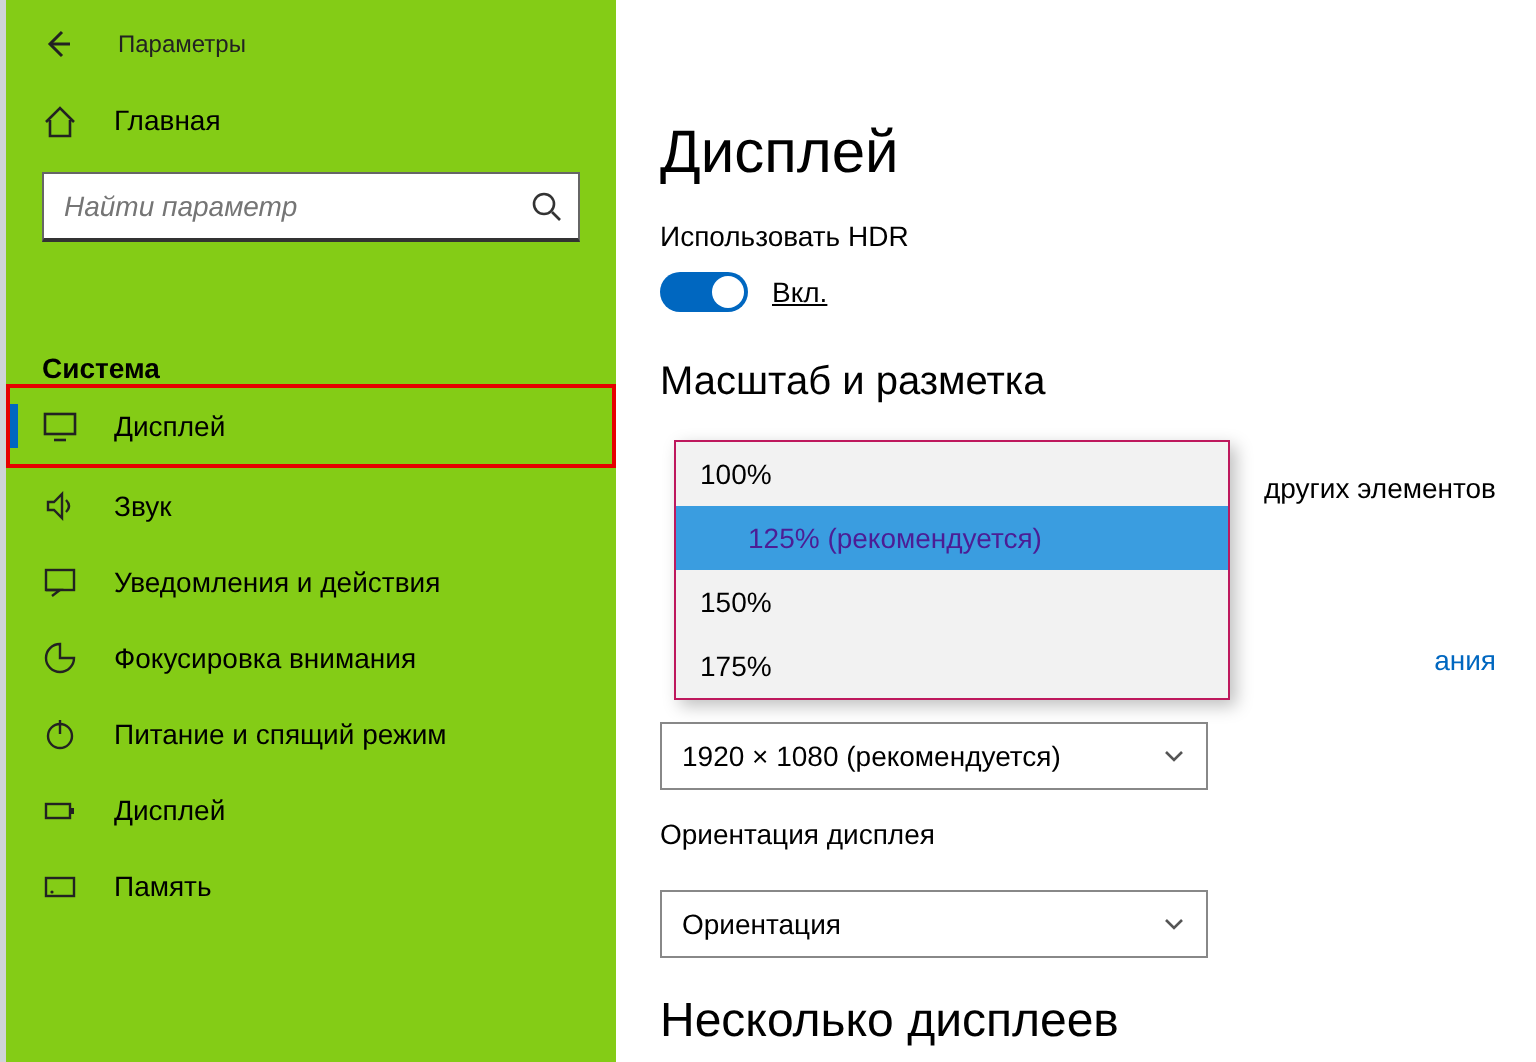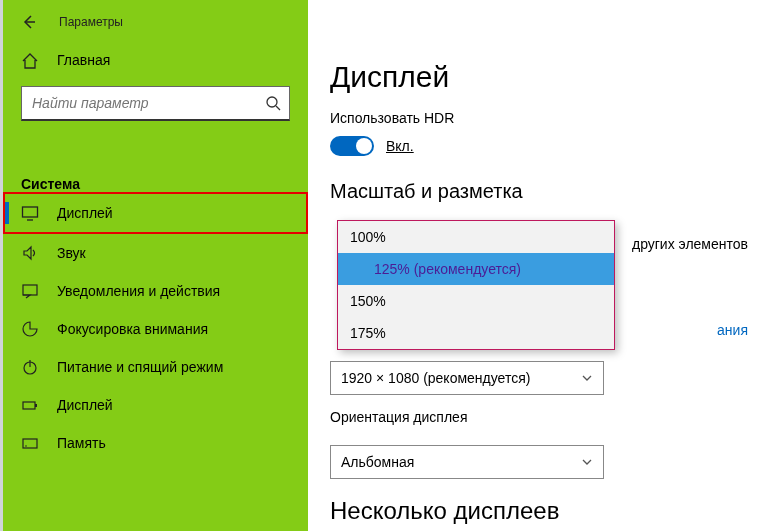--- a/index.html
+++ b/index.html
@@ -305,21 +305,21 @@
       <span>1920 × 1080 (рекомендуется)</span>
       <span class="chev">
         <svg width="12" height="12" viewBox="0 0 12 12">
             <path d="M2 4 L6 8 L10 4" stroke="#555" stroke-width="1.3" fill="none"></path>
           </svg>
       </span>
     </div>
 
     <div class="field-label">Ориентация дисплея</div>
     <div class="select-box">
-      <span>Альбомная</span>
+      <span>Ориентация</span>
       <span class="chev">
         <svg width="12" height="12" viewBox="0 0 12 12">
             <path d="M2 4 L6 8 L10 4" stroke="#555" stroke-width="1.3" fill="none"></path>
           </svg>
       </span>
     </div>
 
     <div class="section-h2">Несколько дисплеев</div>
   </div>
 </div>

